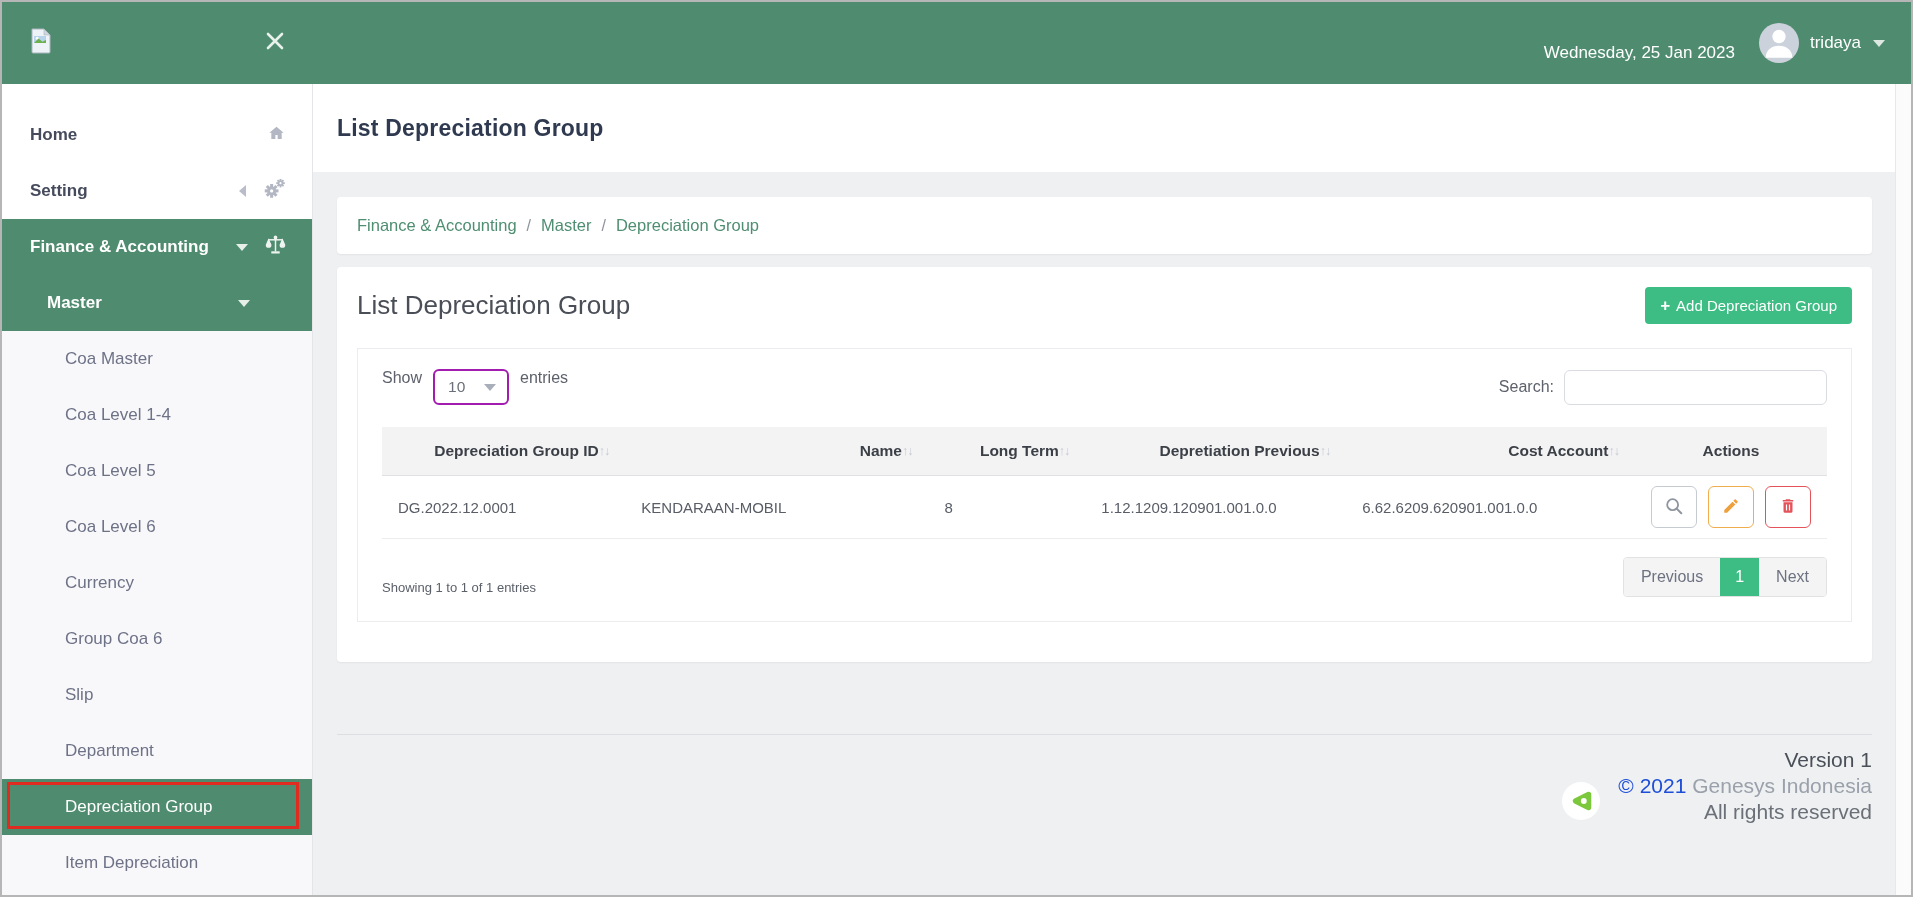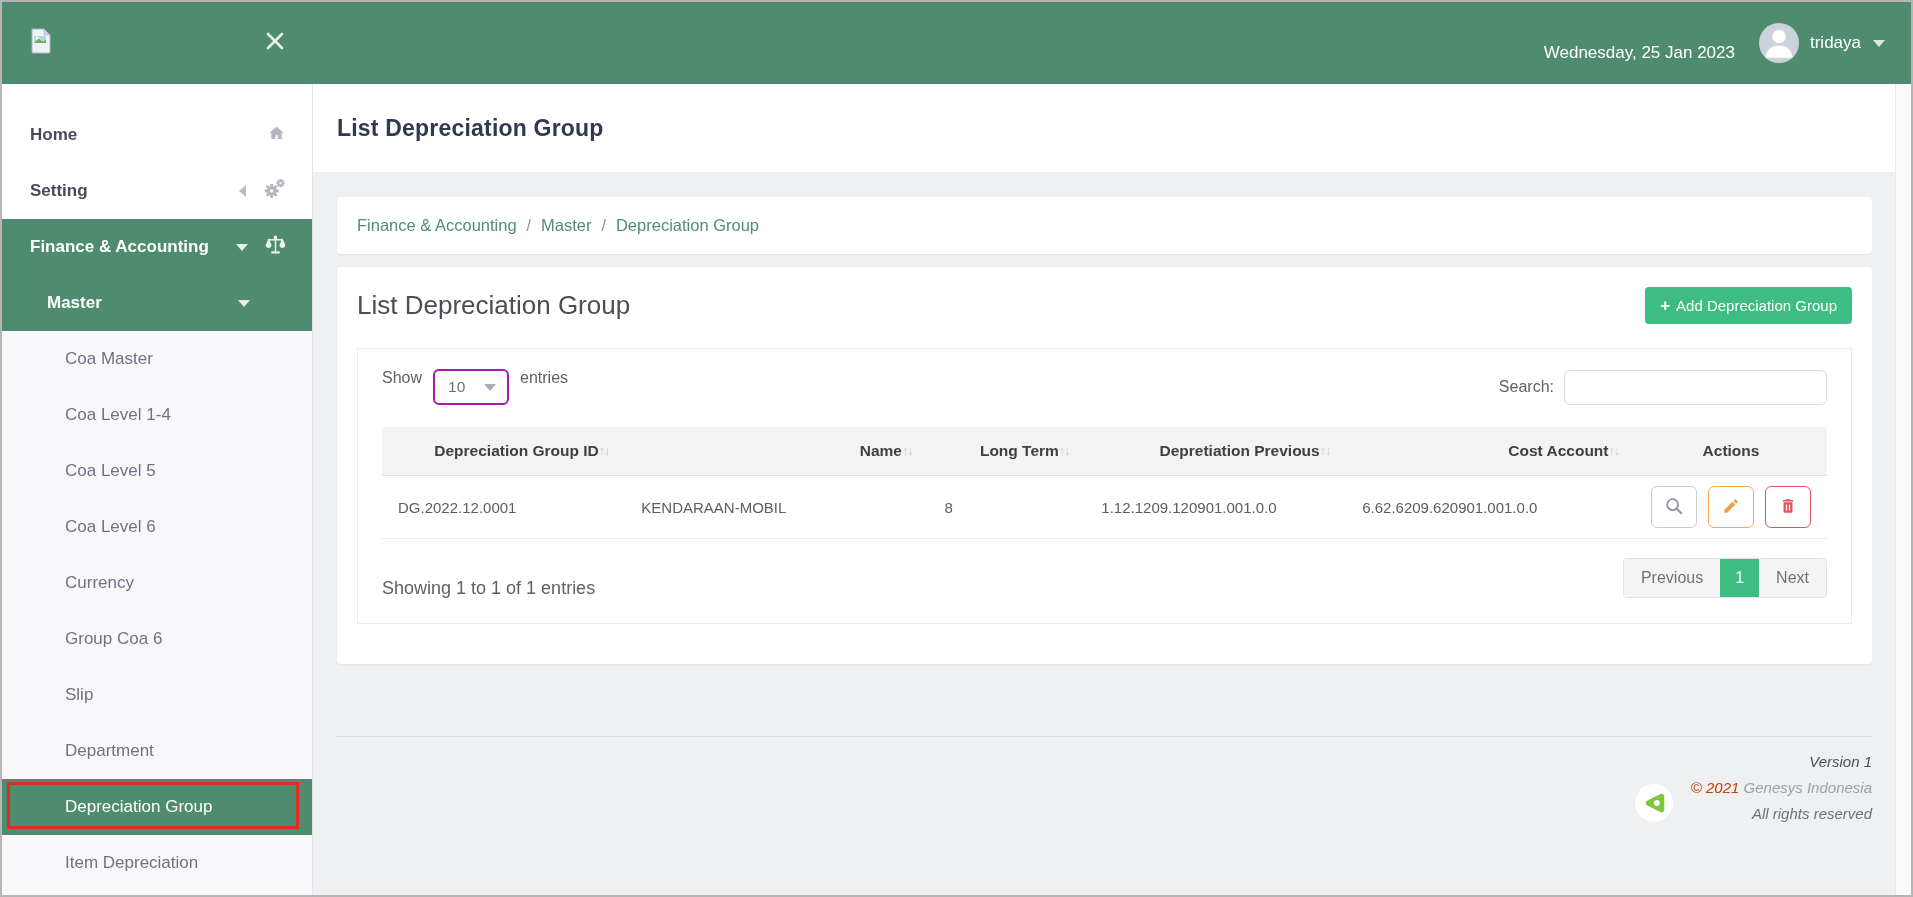--- a/index.html
+++ b/index.html
@@ -70,31 +70,31 @@
   .sort-ic { color:#c7cbd3; font-size:12.5px; font-weight:400; white-space:nowrap; letter-spacing:-1px; }
   tbody td { padding:20px 16px; font-size:15px; color:#585d66; border-bottom:1px solid #ebedef; }
   td.actions-cell { text-align:center; padding:10px 16px; }
   .action-btns { display:inline-flex; gap:11px; }
   .abtn { width:46px; height:42px; border-radius:6px; background:#fff; display:inline-flex; align-items:center; justify-content:center; cursor:pointer; }
   .abtn.view { border:1px solid #c6cbd2; color:#8f959e; }
   .abtn.edit { border:1px solid #f0ad4e; color:#eda03c; }
   .abtn.del  { border:1px solid #e5535a; color:#e5535a; }
 
   .table-foot { display:flex; align-items:center; justify-content:space-between; margin-top:18px; }
-  .dt-info { font-size:18px; color:#5b6069;margin-top:21px; }
+  .dt-info { font-size:13px; color:#5b6069;margin-top:21px; }
   .pager { display:flex; border:1px solid #e2e2e2; border-radius:4px; overflow:hidden; font-size:16px; color:#6c7280;justify-content:space-between; }
   .pg { padding:0 17px; height:38px; display:flex; align-items:center; background:#f4f4f4; cursor:pointer; }
   .pg.active { background:#3dbd84; color:#fff; padding:0 15px; }
 
   .divider { border-top:1px solid #dcdee2; margin-top:72px; }
   .footer { display:flex; justify-content:flex-end; align-items:center; gap:18px; padding-top:12px; }
   .footer-logo { width:38px; height:38px; border-radius:50%; background:#fff; display:flex; align-items:center; justify-content:center; margin-top:30px; }
-  .footer-text { text-align:right; font-size:15px; line-height:26px;font-style:italic; }
+  .footer-text { text-align:right; font-size:21px; line-height:26px; }
   .f-version { color:#4a4f58; }
-  .f-copy { color:#c2410c; }
+  .f-copy { color:#1d4ed8; }
   .f-company { color:#9ba1ab; cursor:pointer; }
   .f-rights { color:#6b7078; }
 
   .scroll-track { width:16px; background:#fbfbfb; border-left:1px solid #e8e8e8; flex-shrink:0; }
 </style>
 </head>
 <body>
 
 <div class="frame">
 

